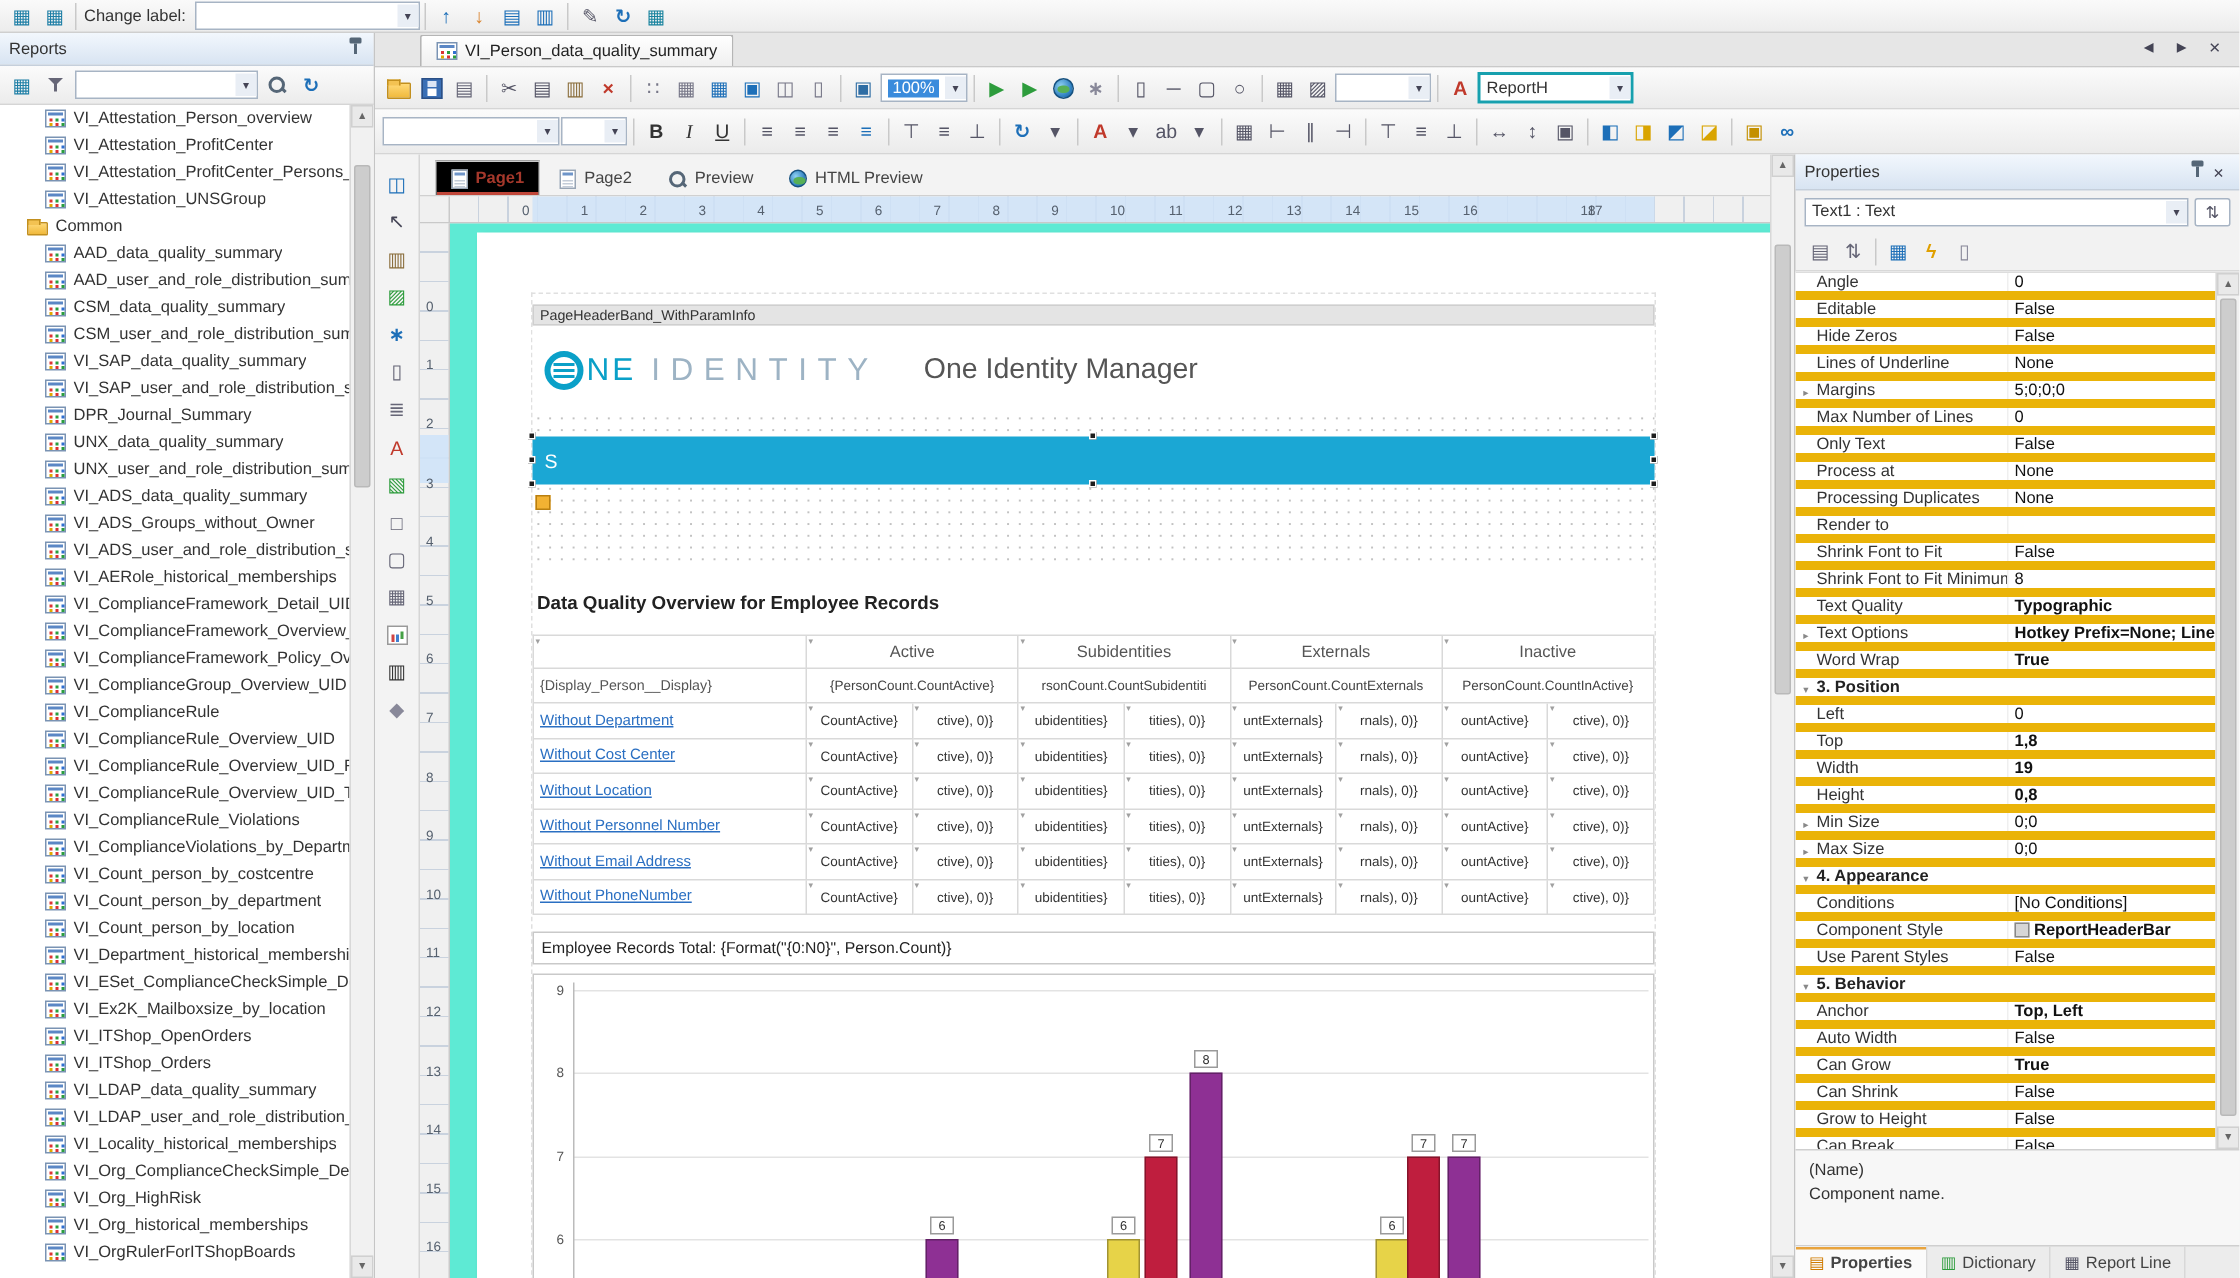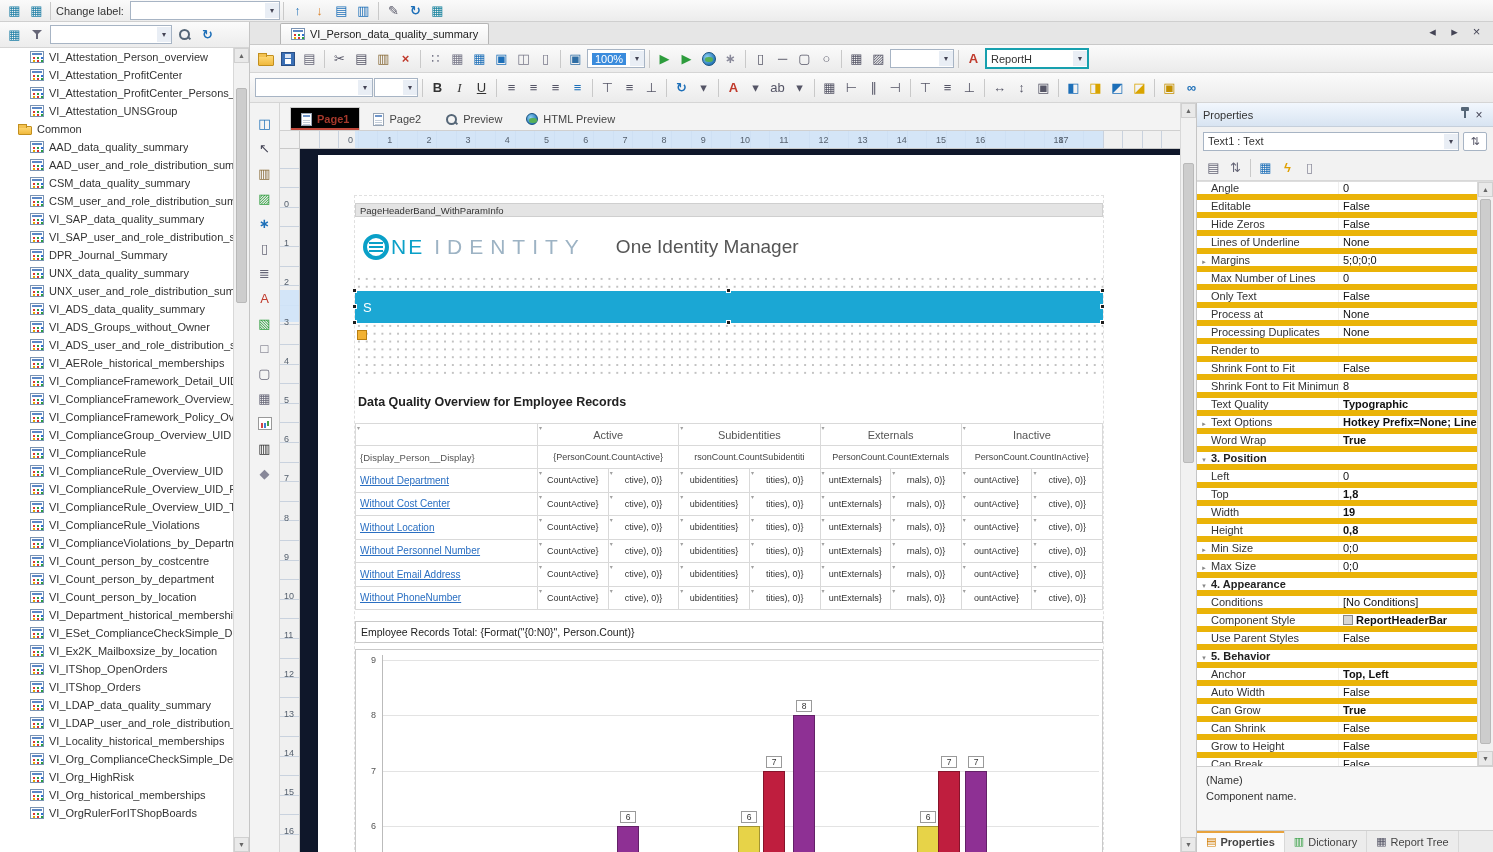--- a/index.html
+++ b/index.html
@@ -72,21 +72,21 @@
   .pgtab{height:23px;display:flex;align-items:center;gap:5px;padding:0 10px;font-size:11px;color:#444;border:1px solid transparent;border-bottom:none}
   .pgtab.active{background:#000000;border-color:#c9c9c9;color:#a5382b;font-weight:bold;box-shadow:inset 0 -2px 0 #c0473a}
   #hrow{height:18px;display:flex;background:#f0f0f0;border-bottom:1px solid #c9c9c9}
   #hcorner{width:20px;flex:none;border-right:1px solid #c9c9c9}
   #hruler{flex:1;position:relative;background:repeating-linear-gradient(to right,#f0f0f0 0 18.6px,#c9d2de 18.6px 19.6px)}
   .hl-h{position:absolute;left:55px;width:748px;top:0;bottom:0;background:#cfe3f8;opacity:.85}
   .rnum{position:absolute;font-size:9px;color:#55606e}
   #vpwrap{flex:1;display:flex;min-height:0}
   #vruler{width:20px;flex:none;position:relative;background:repeating-linear-gradient(to bottom,#f0f0f0 0 18.6px,#c9d2de 18.6px 19.6px);border-right:1px solid #c9c9c9}
   .hl-v{position:absolute;top:141px;height:32px;left:0;right:0;background:#cfe3f8;opacity:.9}
-  #viewport{flex:1;position:relative;background:#0f172a;overflow:hidden}
+  #viewport{flex:1;position:relative;background:#5eead4;overflow:hidden}
   #page{position:absolute;left:18px;top:6px;width:862px;height:760px;background:#fff;box-shadow:3px 3px 4px rgba(0,0,0,.45)}
   .margin-guide{position:absolute;left:36px;top:40px;width:750px;height:700px;border:1px dashed #e0e0e0}
   .dots{position:absolute;left:37px;top:120px;width:748px;height:104px;background-image:radial-gradient(#c2c2c2 .8px,transparent .8px);background-size:7.84px 7.84px}
   .band-label{position:absolute;left:37px;width:748px;height:14px;font-size:9.5px;color:#333;display:flex;align-items:center;padding-left:4px}
   #band1{top:48px;background:#e4e4e4;border:1px solid #cfcfcf}
   #band2{top:222px;background:#b4dbb6;border:1px solid #9cc89e}
   #logo{position:absolute;left:37px;top:63px;width:748px;height:57px;background:#fff;display:flex;align-items:center;padding-left:8px}
   .logo-o{width:26px;height:26px;border:4px solid #0aa0c8;border-radius:50%;position:relative;flex:none}
   .logo-o::before{content:"";position:absolute;left:2px;right:2px;top:4px;height:2px;background:#0aa0c8;box-shadow:0 4px 0 #0aa0c8,0 8px 0 #0aa0c8}
   .logo-ne{font-size:21px;color:#0aa0c8;letter-spacing:2px;margin-left:2px}
@@ -168,20 +168,25 @@
         <span class="sep"></span>
         <span class="ico" style="color: rgb(85, 85, 102);">✎</span>
         <span class="ico" style="color: rgb(29, 111, 184); font-weight: bold;">↻</span>
         <span class="ico" style="color: rgb(24, 131, 158);">▦</span>
       </span>
   </div>
 
   <div id="main">
 
     <div id="left">
+      <div class="panel-hdr">
+        <span>Reports</span>
+        <span class="spacer"></span>
+        <i class="ci ci-pin"></i>
+      </div>
       <div id="rp-toolbar" class="iconhost">
           <span class="ico" style="color: rgb(30, 127, 166);">▦</span>
           <span class="ico">
             <i class="ci ci-funnel"></i>
           </span>
           <div class="combo" style="width: 122px;">
             <span class="cval"></span>
             <span class="arr">▾</span>
           </div>
           <span class="ico">
@@ -1020,20 +1025,20 @@
               <div class="ptab active">
                 <span class="gi" style="color: rgb(208, 123, 0);">▤</span>
                 <span>Properties</span>
               </div>
               <div class="ptab">
                 <span class="gi" style="color: rgb(45, 156, 60);">▥</span>
                 <span>Dictionary</span>
               </div>
               <div class="ptab">
                 <span class="gi" style="color: rgb(85, 85, 102);">▦</span>
-                <span>Report Tree</span>
+                <span>Report Line</span>
               </div>
             </div>
         </div>
       </div>
     </div>
   </div>
 </div>
 
 </body></html>

